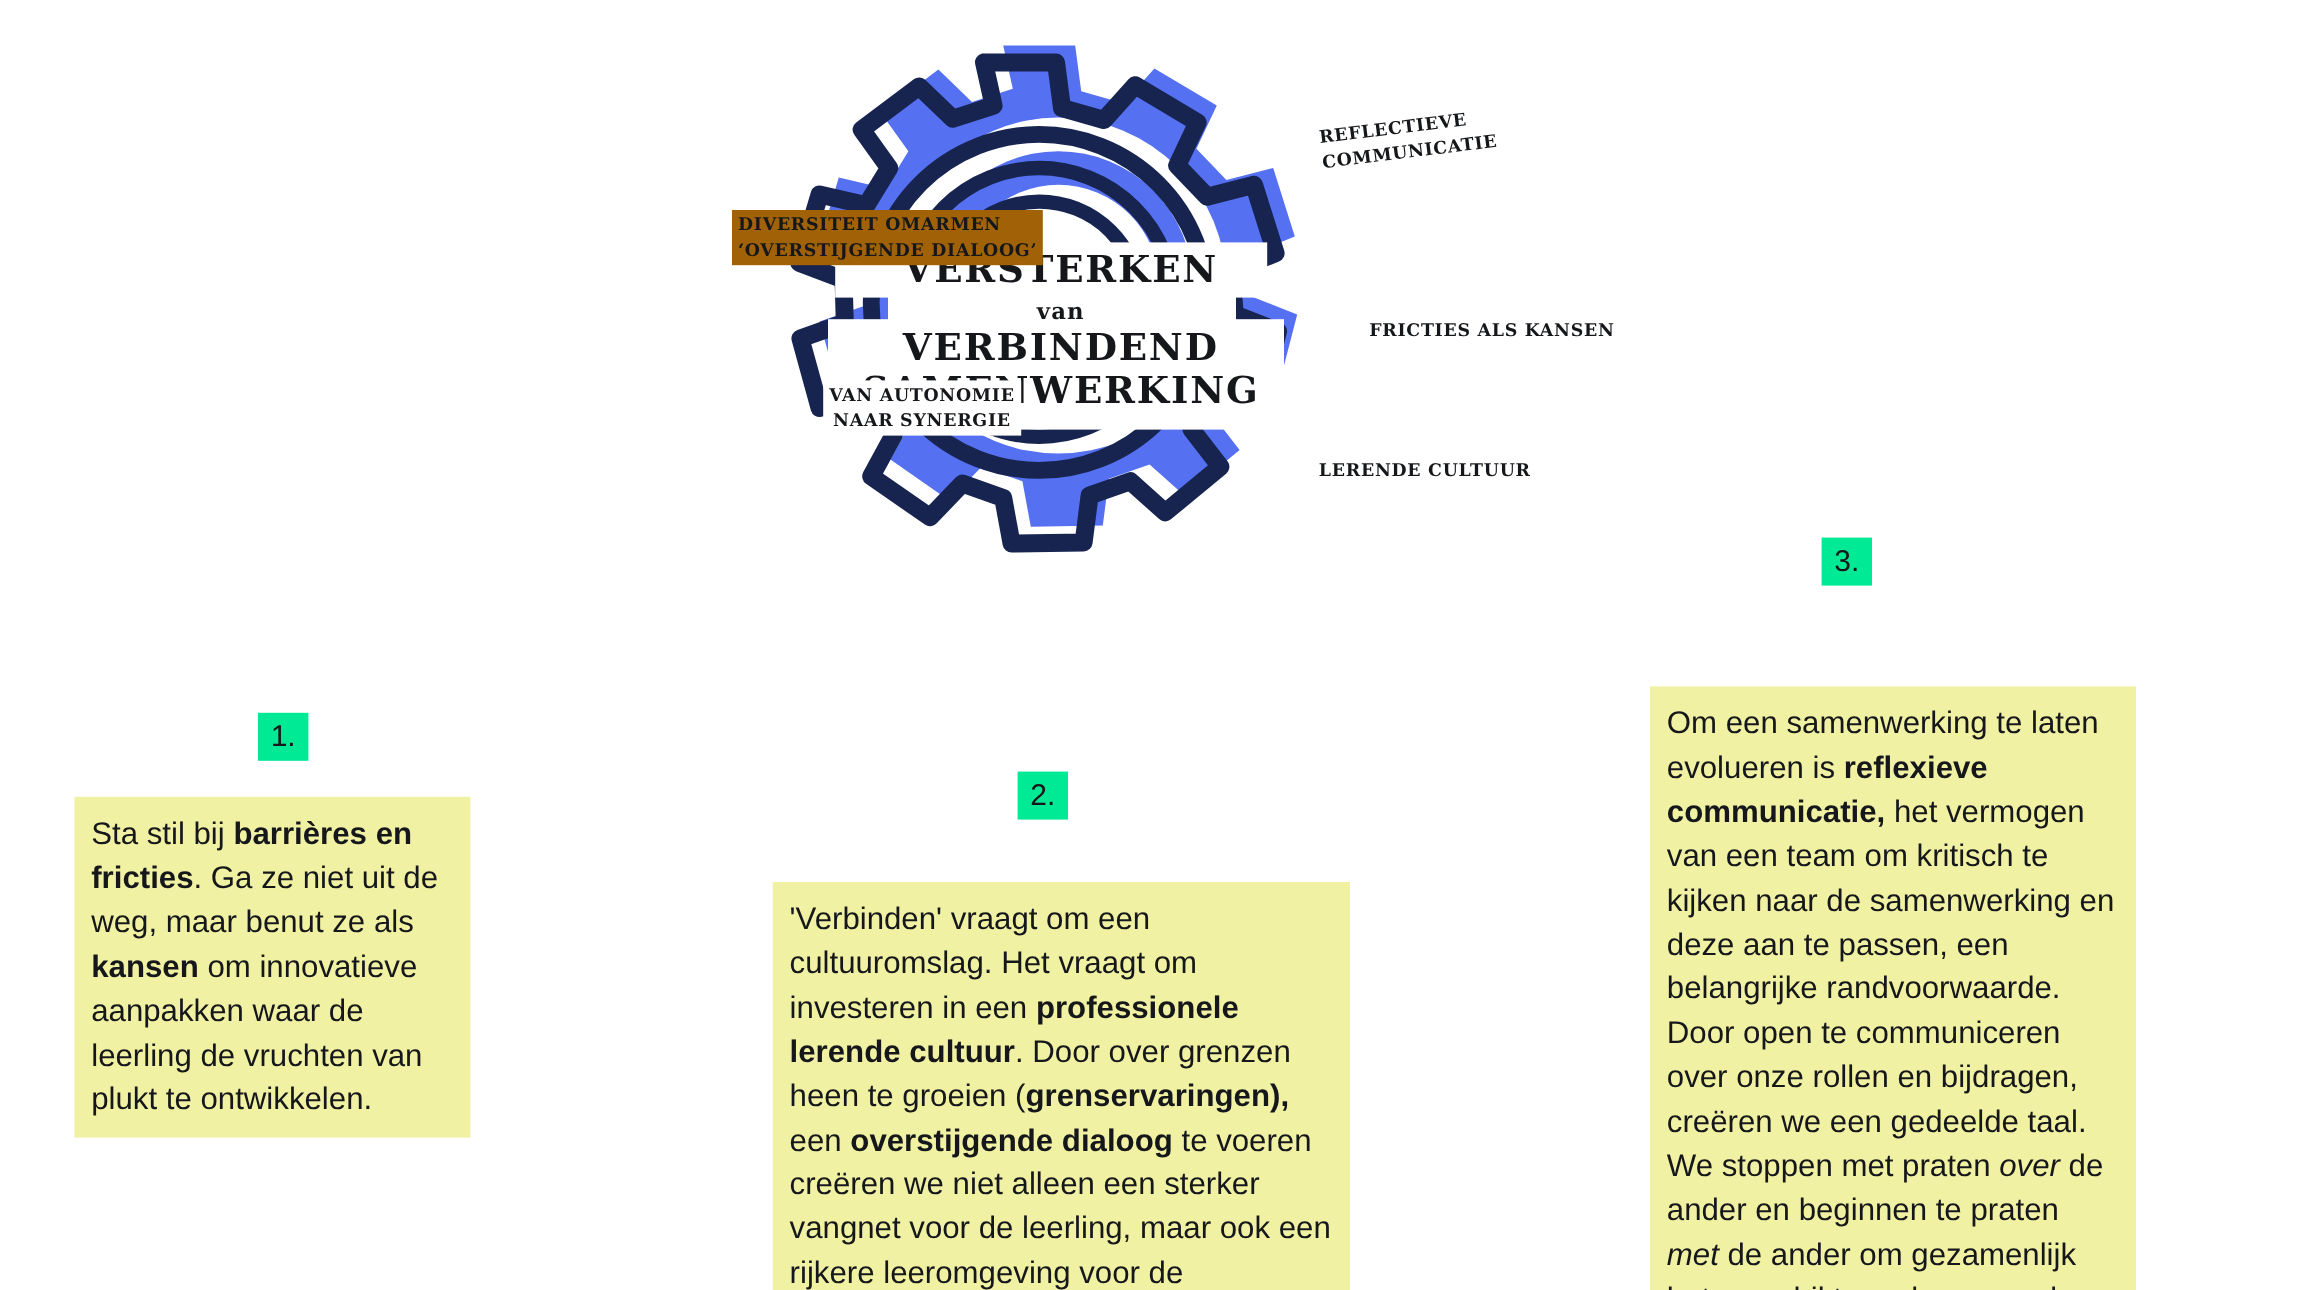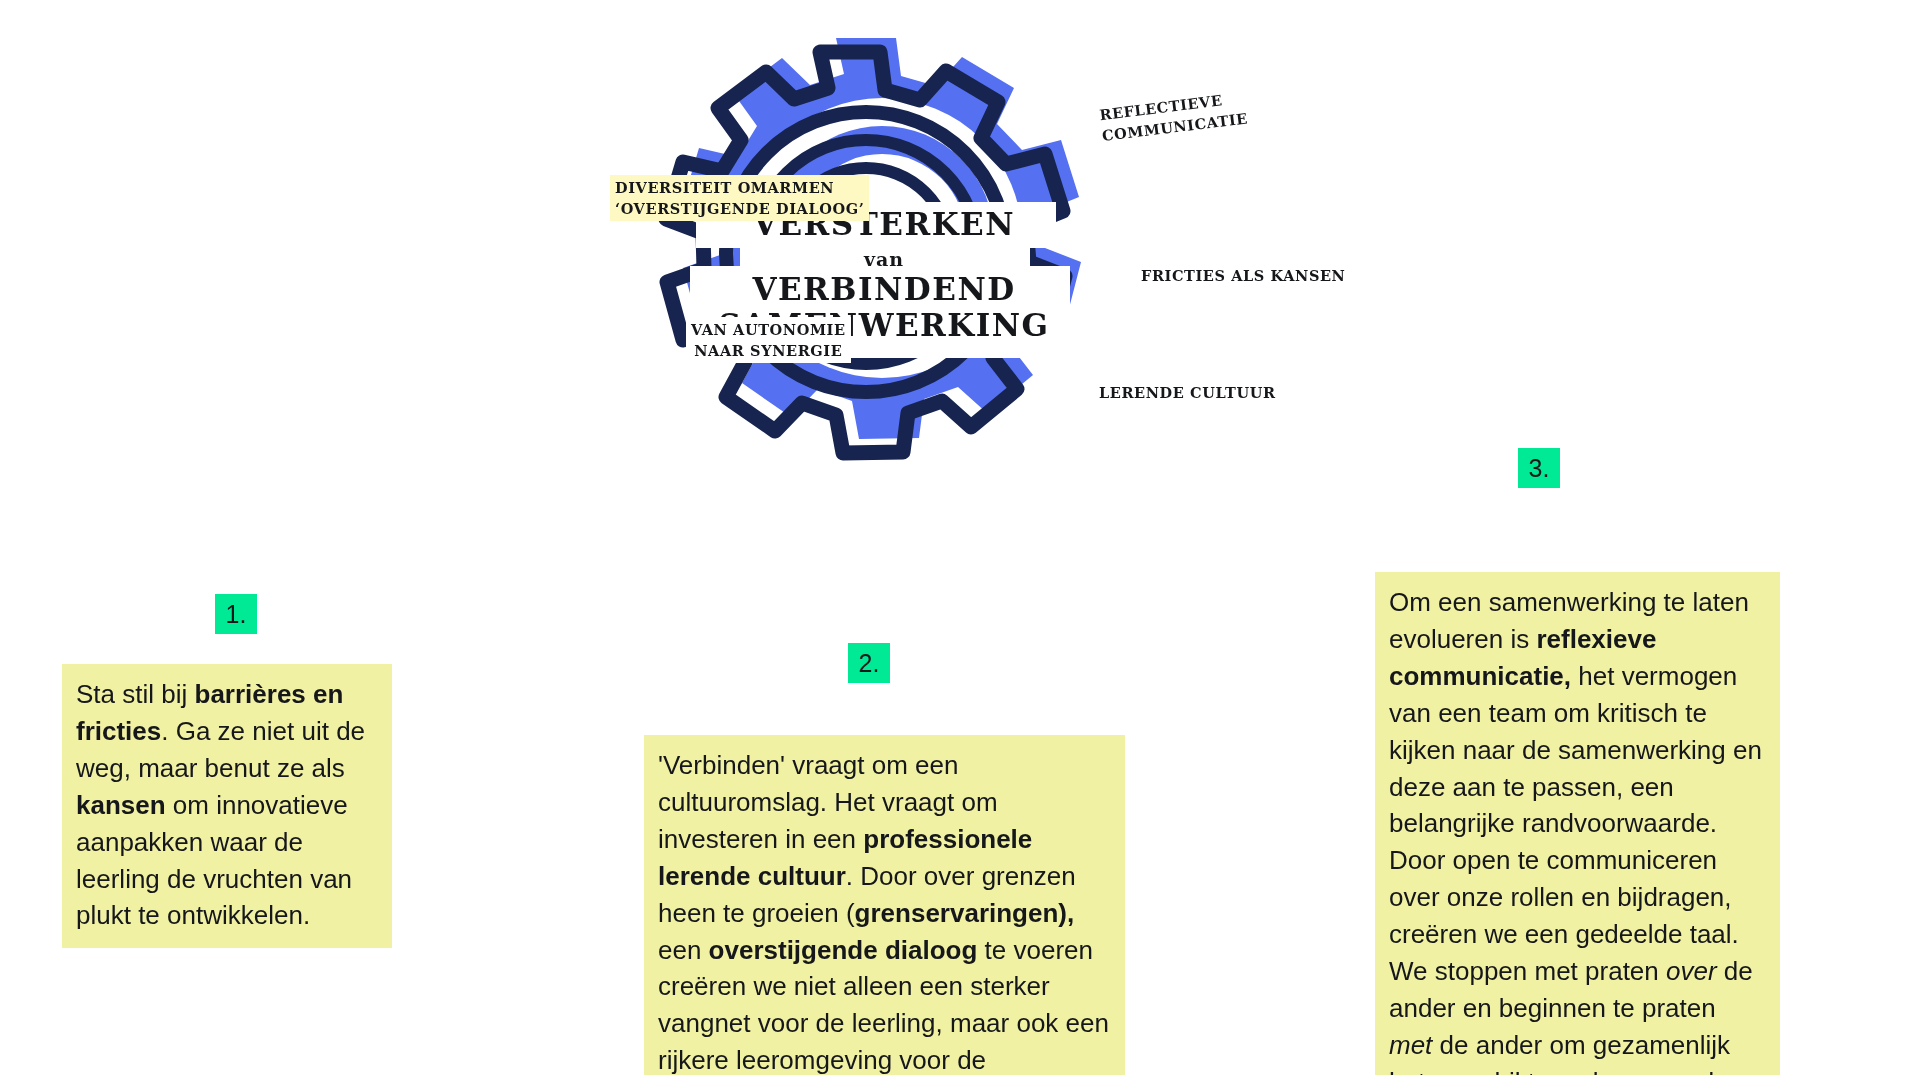--- a/index.html
+++ b/index.html
@@ -119,21 +119,21 @@
     <rect x="150" y="216" width="90" height="26" fill="#ffffff"></rect>
     <rect x="330" y="216" width="110" height="26" fill="#ffffff"></rect>
 
     <text x="294" y="205" text-anchor="middle" font-family="DejaVu Serif, Liberation Serif, serif" font-weight="700" font-size="31" letter-spacing="1.5" fill="#15171a">VERSTERKEN</text>
     <text x="294" y="236" text-anchor="middle" font-family="DejaVu Serif, Liberation Serif, serif" font-weight="700" font-size="19" letter-spacing="1" fill="#15171a">van</text>
     <text x="294" y="270" text-anchor="middle" font-family="DejaVu Serif, Liberation Serif, serif" font-weight="700" font-size="31" letter-spacing="1.5" fill="#15171a">VERBINDEND</text>
     <text x="294" y="306" text-anchor="middle" font-family="DejaVu Serif, Liberation Serif, serif" font-weight="700" font-size="31" letter-spacing="1.5" fill="#15171a">SAMENWERKING</text>
   </svg>
 </div>
 
-<div class="gear-label two-line lbl-diversiteit" style="background: #fef9c3; color: rgb(21, 23, 26);">
+<div class="gear-label two-line lbl-diversiteit" style="background: #a16207; color: rgb(21, 23, 26);">
   <div>DIVERSITEIT OMARMEN</div>
   <div>‘OVERSTIJGENDE DIALOOG’</div>
 </div>
 
 <div class="gear-label two-line lbl-autonomie" style="background: rgb(255, 255, 255); color: rgb(21, 23, 26);">
   <div>VAN AUTONOMIE</div>
   <div>NAAR SYNERGIE</div>
 </div>
 
 <div class="gear-label two-line lbl-reflectieve" style="background: rgb(255, 255, 255); color: rgb(21, 23, 26);">

